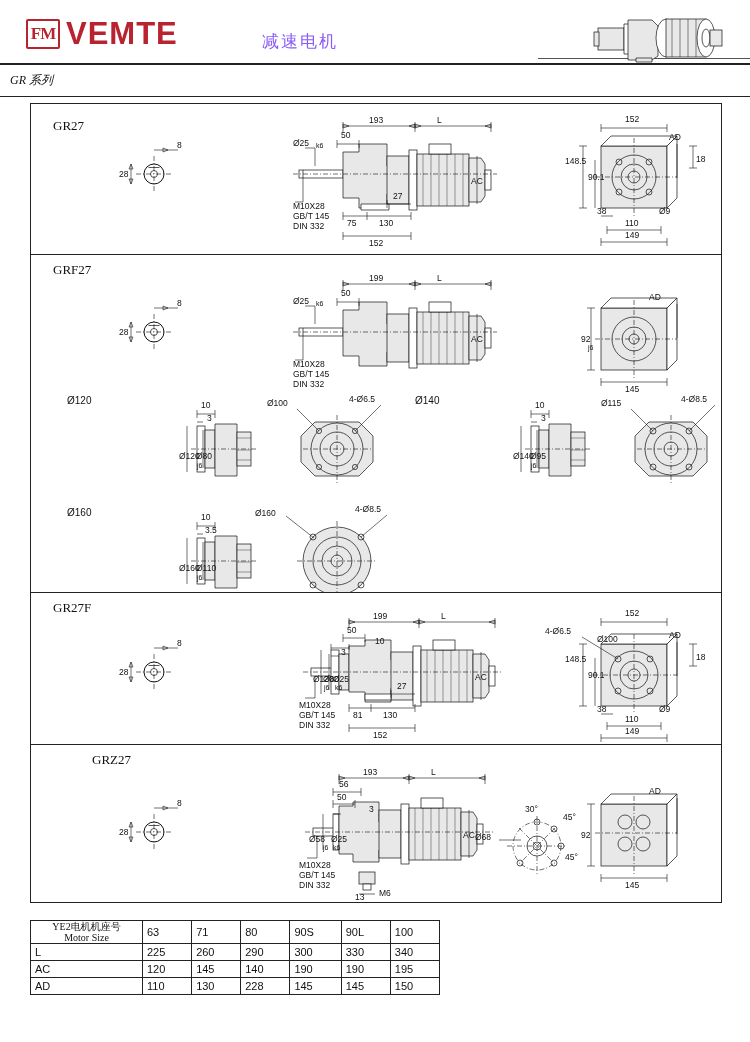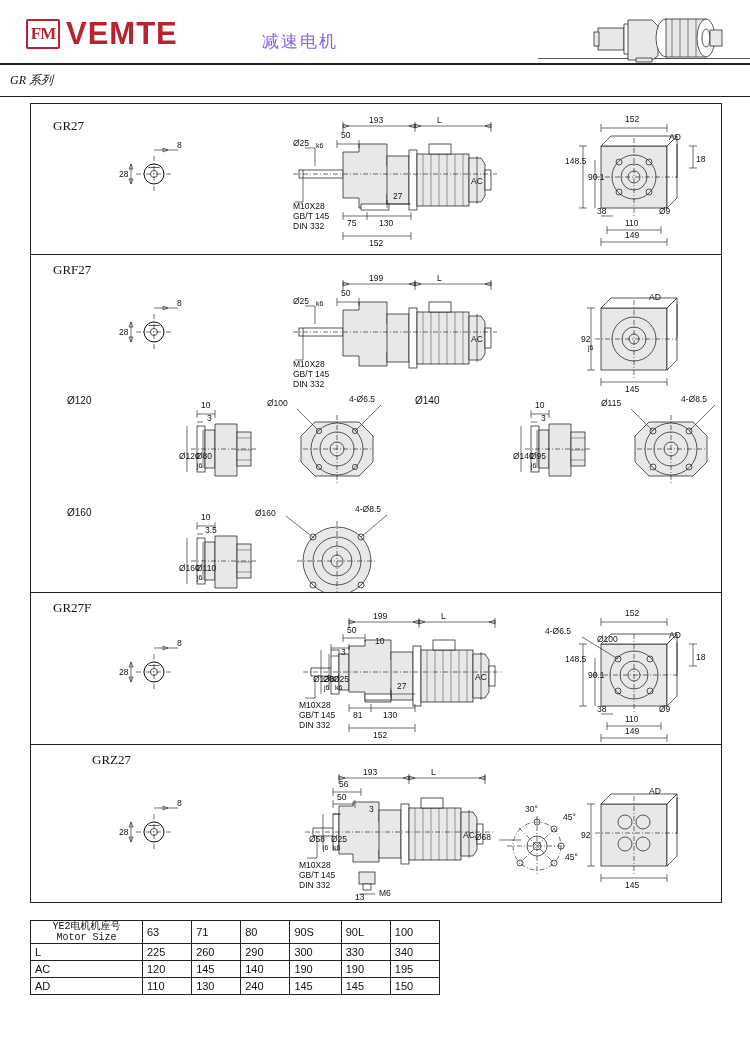--- a/index.html
+++ b/index.html
@@ -103,21 +103,21 @@
   }
   table.spec td {
     border:1px solid #222;
     text-align:left;
     height:17px;
     padding:0 4px;
     white-space:nowrap;
   }
   table.spec td.head-l {
     width:112px;
-    font-family:Liberation Mono, monospace;
+    font-family:Liberation Serif, serif;
     font-size:10px;
     line-height:11px;
     text-align:center;
   }
   table.spec td.rowlab { width:112px; }
   
   svg text { font-family:"Liberation Sans", sans-serif; }
   .lbl { font-size:8.5px; fill:#111; }
   .lbl-sm { font-size:7px; fill:#111; }
   .dim { stroke:#111; stroke-width:.6; fill:none; }
@@ -655,20 +655,20 @@
       <td>145</td>
       <td>140</td>
       <td>190</td>
       <td>190</td>
       <td>195</td>
     </tr>
     <tr>
       <td class="rowlab">AD</td>
       <td>110</td>
       <td>130</td>
-      <td>240</td>
+      <td>228</td>
       <td>145</td>
       <td>145</td>
       <td>150</td>
     </tr>
   </tbody>
     </table>
 </div>
 
 </body></html>

